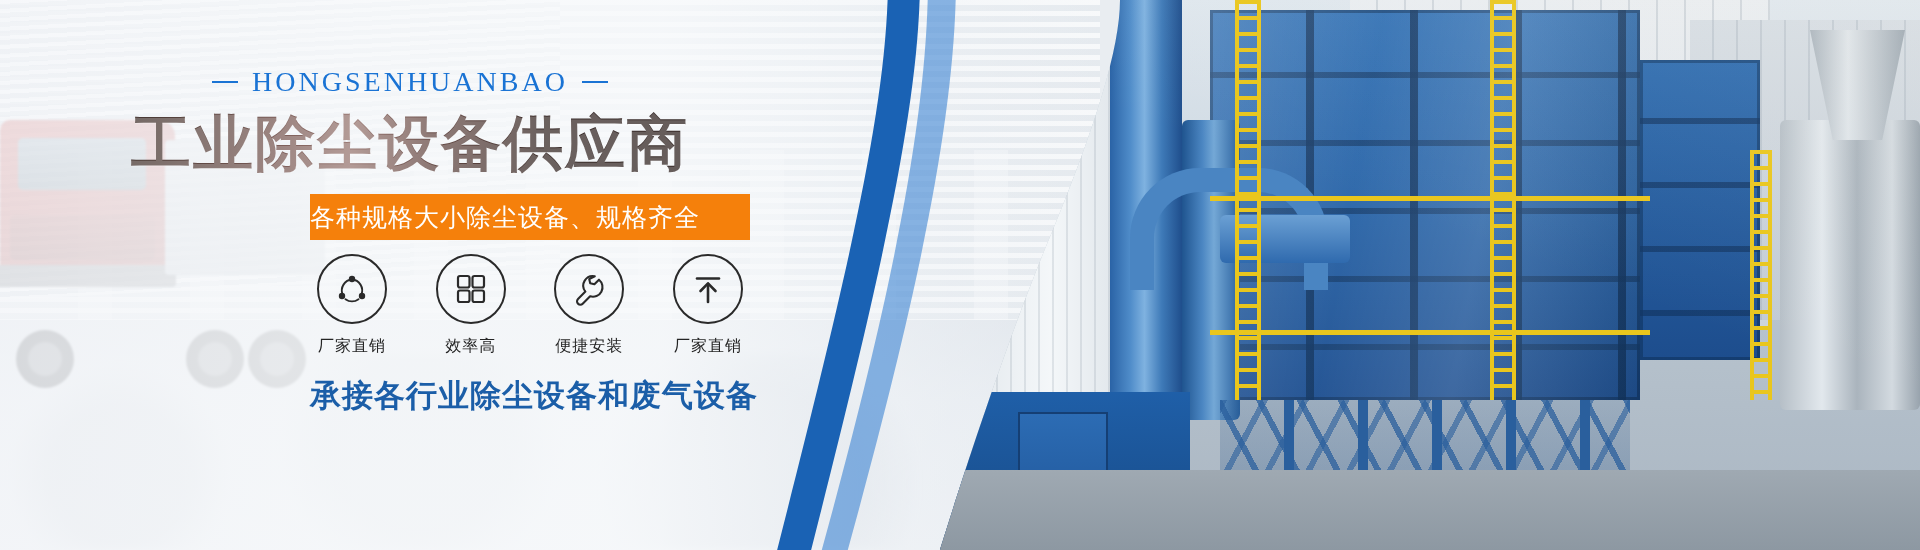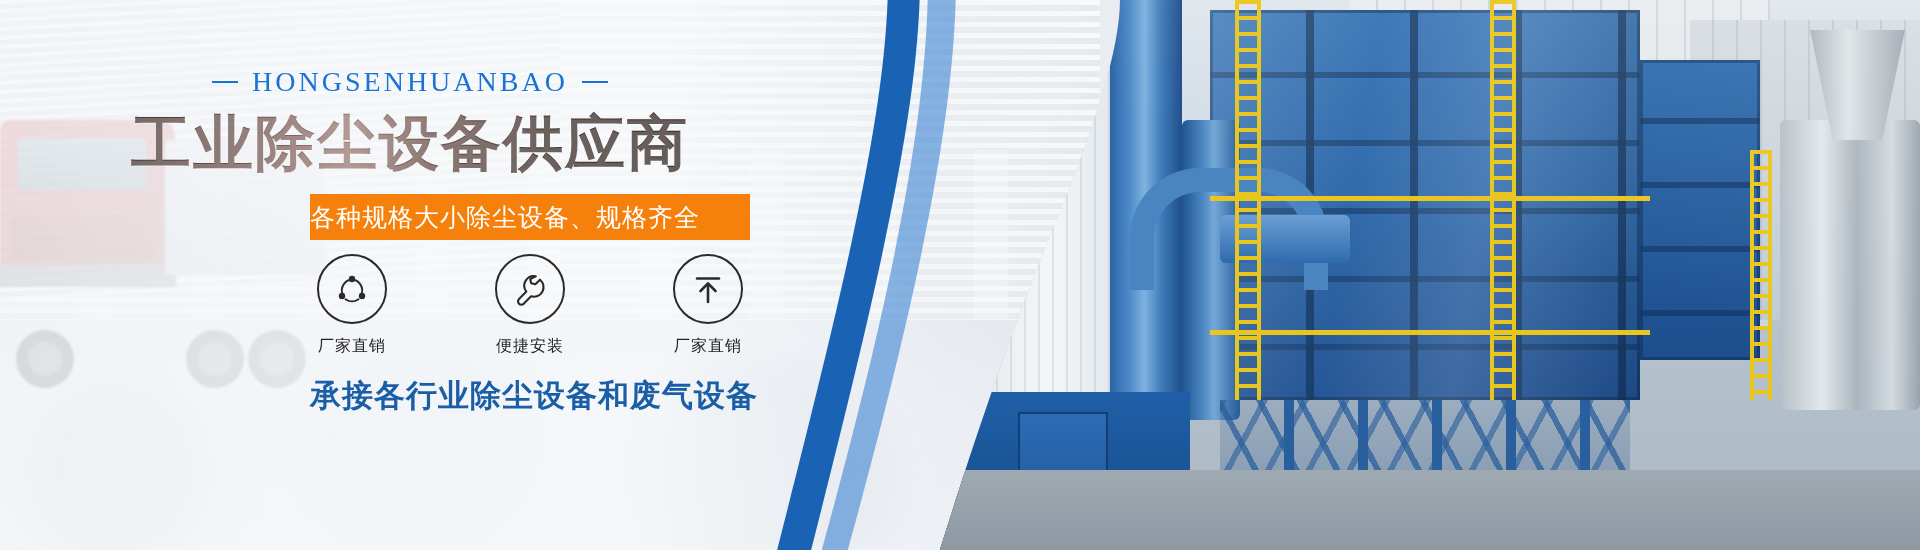--- a/index.html
+++ b/index.html
@@ -251,20 +251,31 @@
             <path d="M28.4 24.5 A 11 11 0 0 0 19 9.5" fill="none" stroke="#2a2a2a" stroke-width="1.9" stroke-linecap="round"></path>
             <path d="M12.5 29.2 A 11 11 0 0 0 25.5 29.2" fill="none" stroke="#2a2a2a" stroke-width="1.9" stroke-linecap="round"></path>
             <circle cx="19" cy="9" r="3.2" fill="#2a2a2a"></circle>
             <circle cx="9" cy="26" r="3.2" fill="#2a2a2a"></circle>
             <circle cx="29" cy="26" r="3.2" fill="#2a2a2a"></circle>
           </svg>
         </div>
         <div class="lab">厂家直销</div>
       </div>
 
+      <div class="feat">
+        <div class="circ">
+          <svg width="34" height="34" viewBox="0 0 34 34">
+            <rect x="4" y="4" width="11.5" height="11.5" rx="2" fill="none" stroke="#2a2a2a" stroke-width="2.2"></rect>
+            <rect x="18.5" y="4" width="11.5" height="11.5" rx="2" fill="none" stroke="#2a2a2a" stroke-width="2.2"></rect>
+            <rect x="4" y="18.5" width="11.5" height="11.5" rx="2" fill="none" stroke="#2a2a2a" stroke-width="2.2"></rect>
+            <rect x="18.5" y="18.5" width="11.5" height="11.5" rx="2" fill="none" stroke="#2a2a2a" stroke-width="2.2"></rect>
+          </svg>
+        </div>
+        <div class="lab">效率高</div>
+      </div>
 
       <div class="feat">
         <div class="circ">
           <svg width="38" height="38" viewBox="0 0 38 38">
             <path d="M24.8 6.2 a9.6 9.6 0 0 0 -9.4 15.4 l-7.4 7.4 a3.3 3.3 0 0 0 4.7 4.7 l7.4 -7.4 a9.6 9.6 0 0 0 8.9 -16.6 l-4.6 4.6 -4.2 -1 -1 -4.2 z" fill="none" stroke="#2a2a2a" stroke-width="2.1" stroke-linejoin="round" stroke-linecap="round"></path>
           </svg>
         </div>
         <div class="lab">便捷安装</div>
       </div>
 

